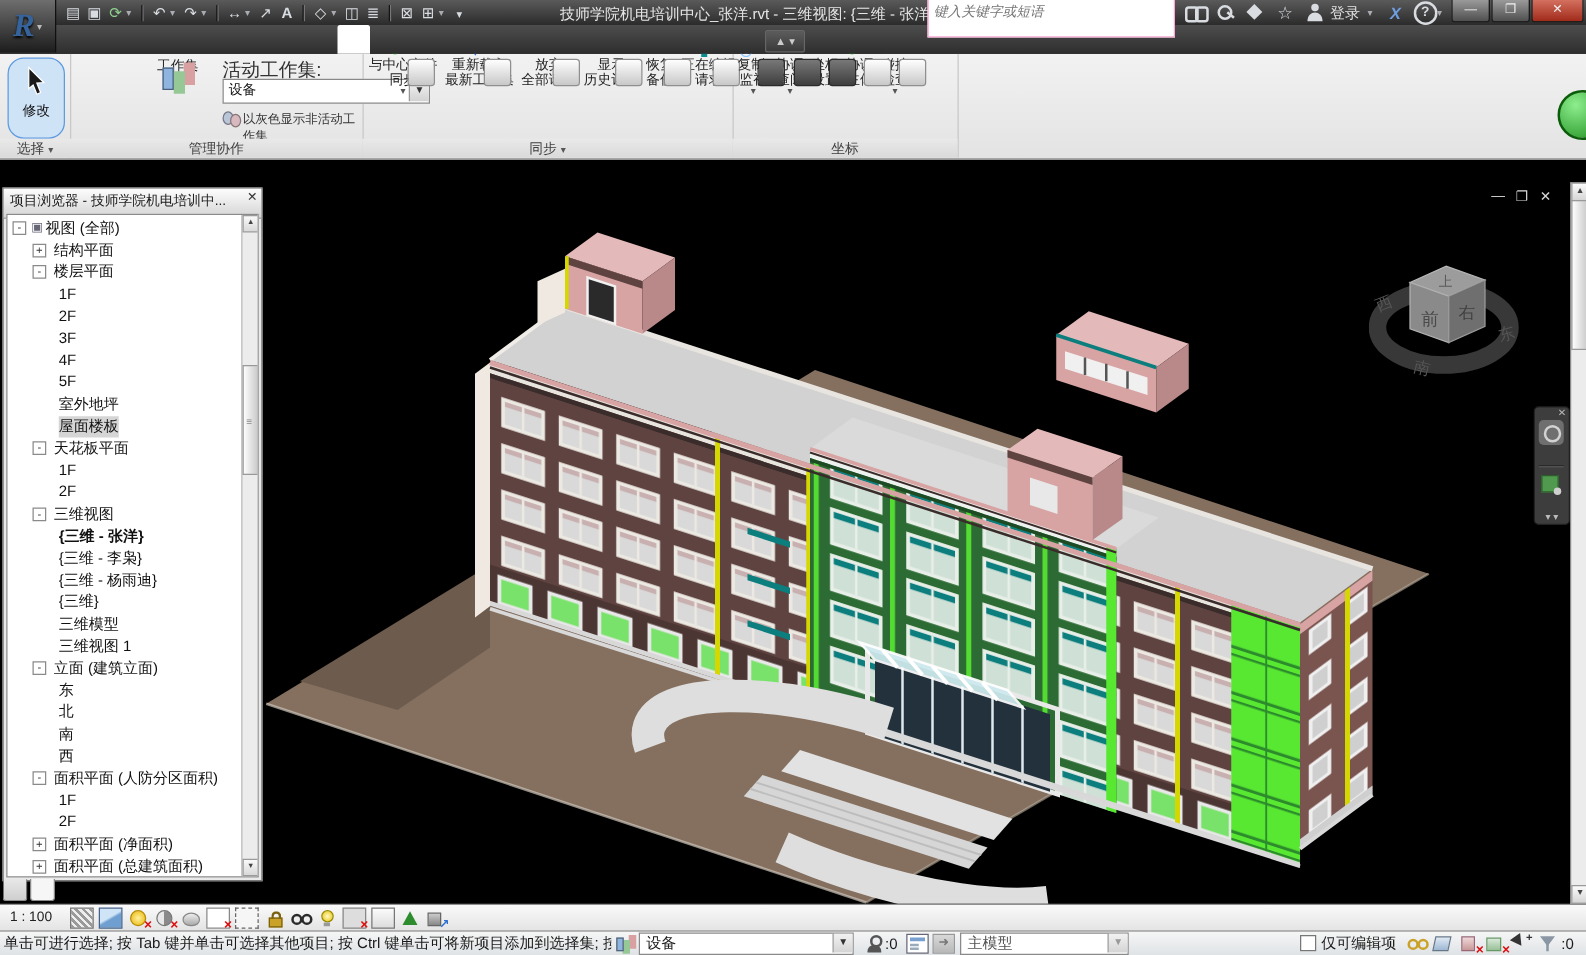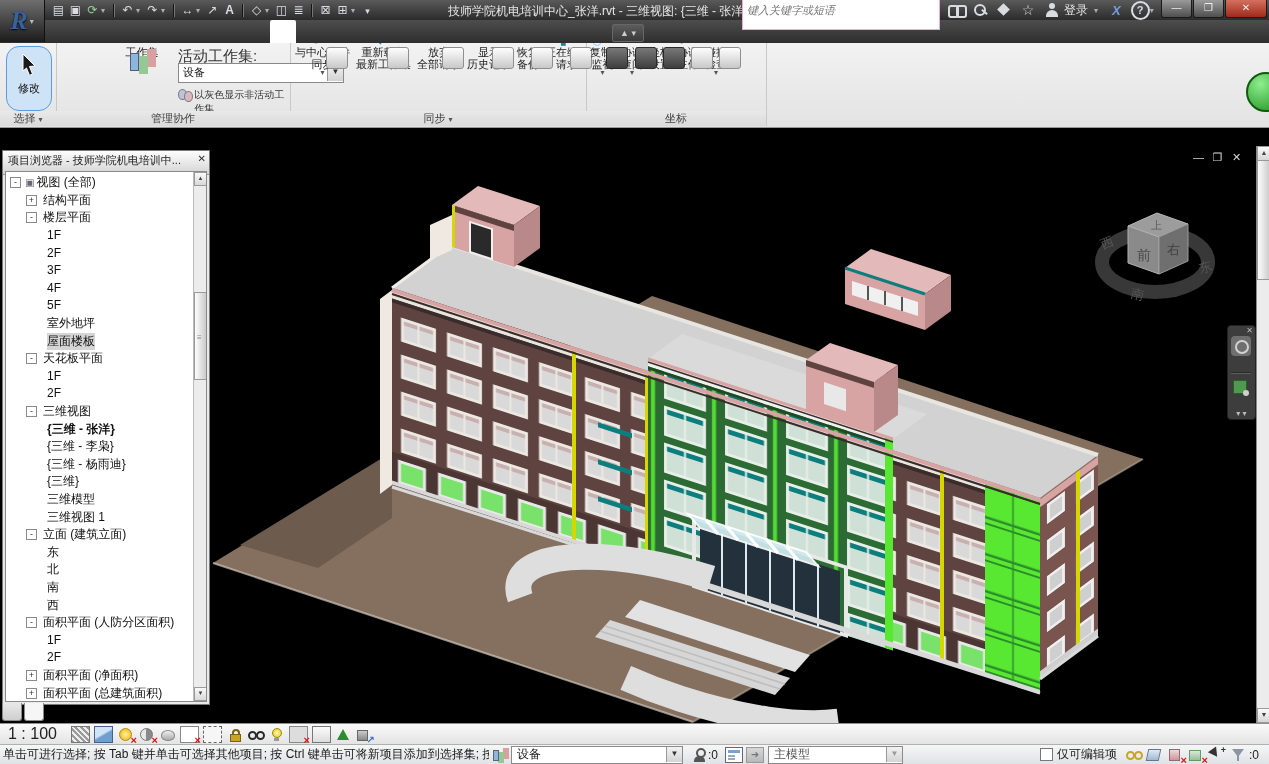--- a/index.html
+++ b/index.html
@@ -140,21 +140,21 @@
         border:1px solid #9a9a9a;font-size:6px;text-align:center;line-height:11px;color:#444}
   .ts-thumb{position:absolute;left:0;top:120px;width:11px;height:86px;background:linear-gradient(90deg,#fdfdfd,#cacaca);border:1px solid #999}
   .ts-grip{position:absolute;left:2px;top:40px;color:#888;font-size:8px}
   .btabs{left:2px;top:703px;z-index:11;display:flex}
   .btab{height:16px;padding:1px 9px 0 9px;font-size:11px;color:#222;background:linear-gradient(#e8e8e8,#cfcfcf);
         border:1px solid #8a8a8a;border-top:none;border-radius:0 0 3px 3px;margin-right:2px;white-space:nowrap}
   .btab.active{background:#f6f6f6;font-weight:bold}
   
   .vcb{left:0;top:723px;width:1269px;height:21px;background:linear-gradient(#fafafa,#e4e4e4);
        border-top:1px solid #8f8f8f;z-index:20;display:flex;align-items:center;padding-left:8px;box-sizing:border-box}
-  .scale{font-size:16px;color:#222;margin-right:12px;white-space:nowrap}
+  .scale{font-size:11px;color:#222;margin-right:12px;white-space:nowrap}
   .vi{width:17px;height:15px;display:inline-block;margin:0 2px;position:relative}
   .v-detail{background:repeating-linear-gradient(45deg,#9a9a9a 0 2px,#eee 2px 4px);border:1px solid #777}
   .v-style{background:linear-gradient(150deg,#cfe4f6 45%,#6f9fd0 55%);border:1px solid #44618a}
   .v-sun::before,.v-shadow::before{content:"";position:absolute;left:2px;top:1px;width:11px;height:11px;border-radius:50%}
   .v-sun::before{background:radial-gradient(#fff0a0,#e8b500);border:1px solid #b88a00}
   .v-shadow::before{background:linear-gradient(90deg,#e8e8e8 50%,#8a8a8a 50%);border:1px solid #777}
   .redx::after{content:"×";position:absolute;right:-3px;bottom:-4px;color:#d11;font-weight:bold;font-size:11px}
   .v-render::before{content:"";position:absolute;left:2px;top:3px;width:12px;height:9px;background:linear-gradient(#eee,#aaa);
                     border:1px solid #888;border-radius:50% 50% 45% 45%}
   .v-crop{border:1px solid #888;background:#fff}

